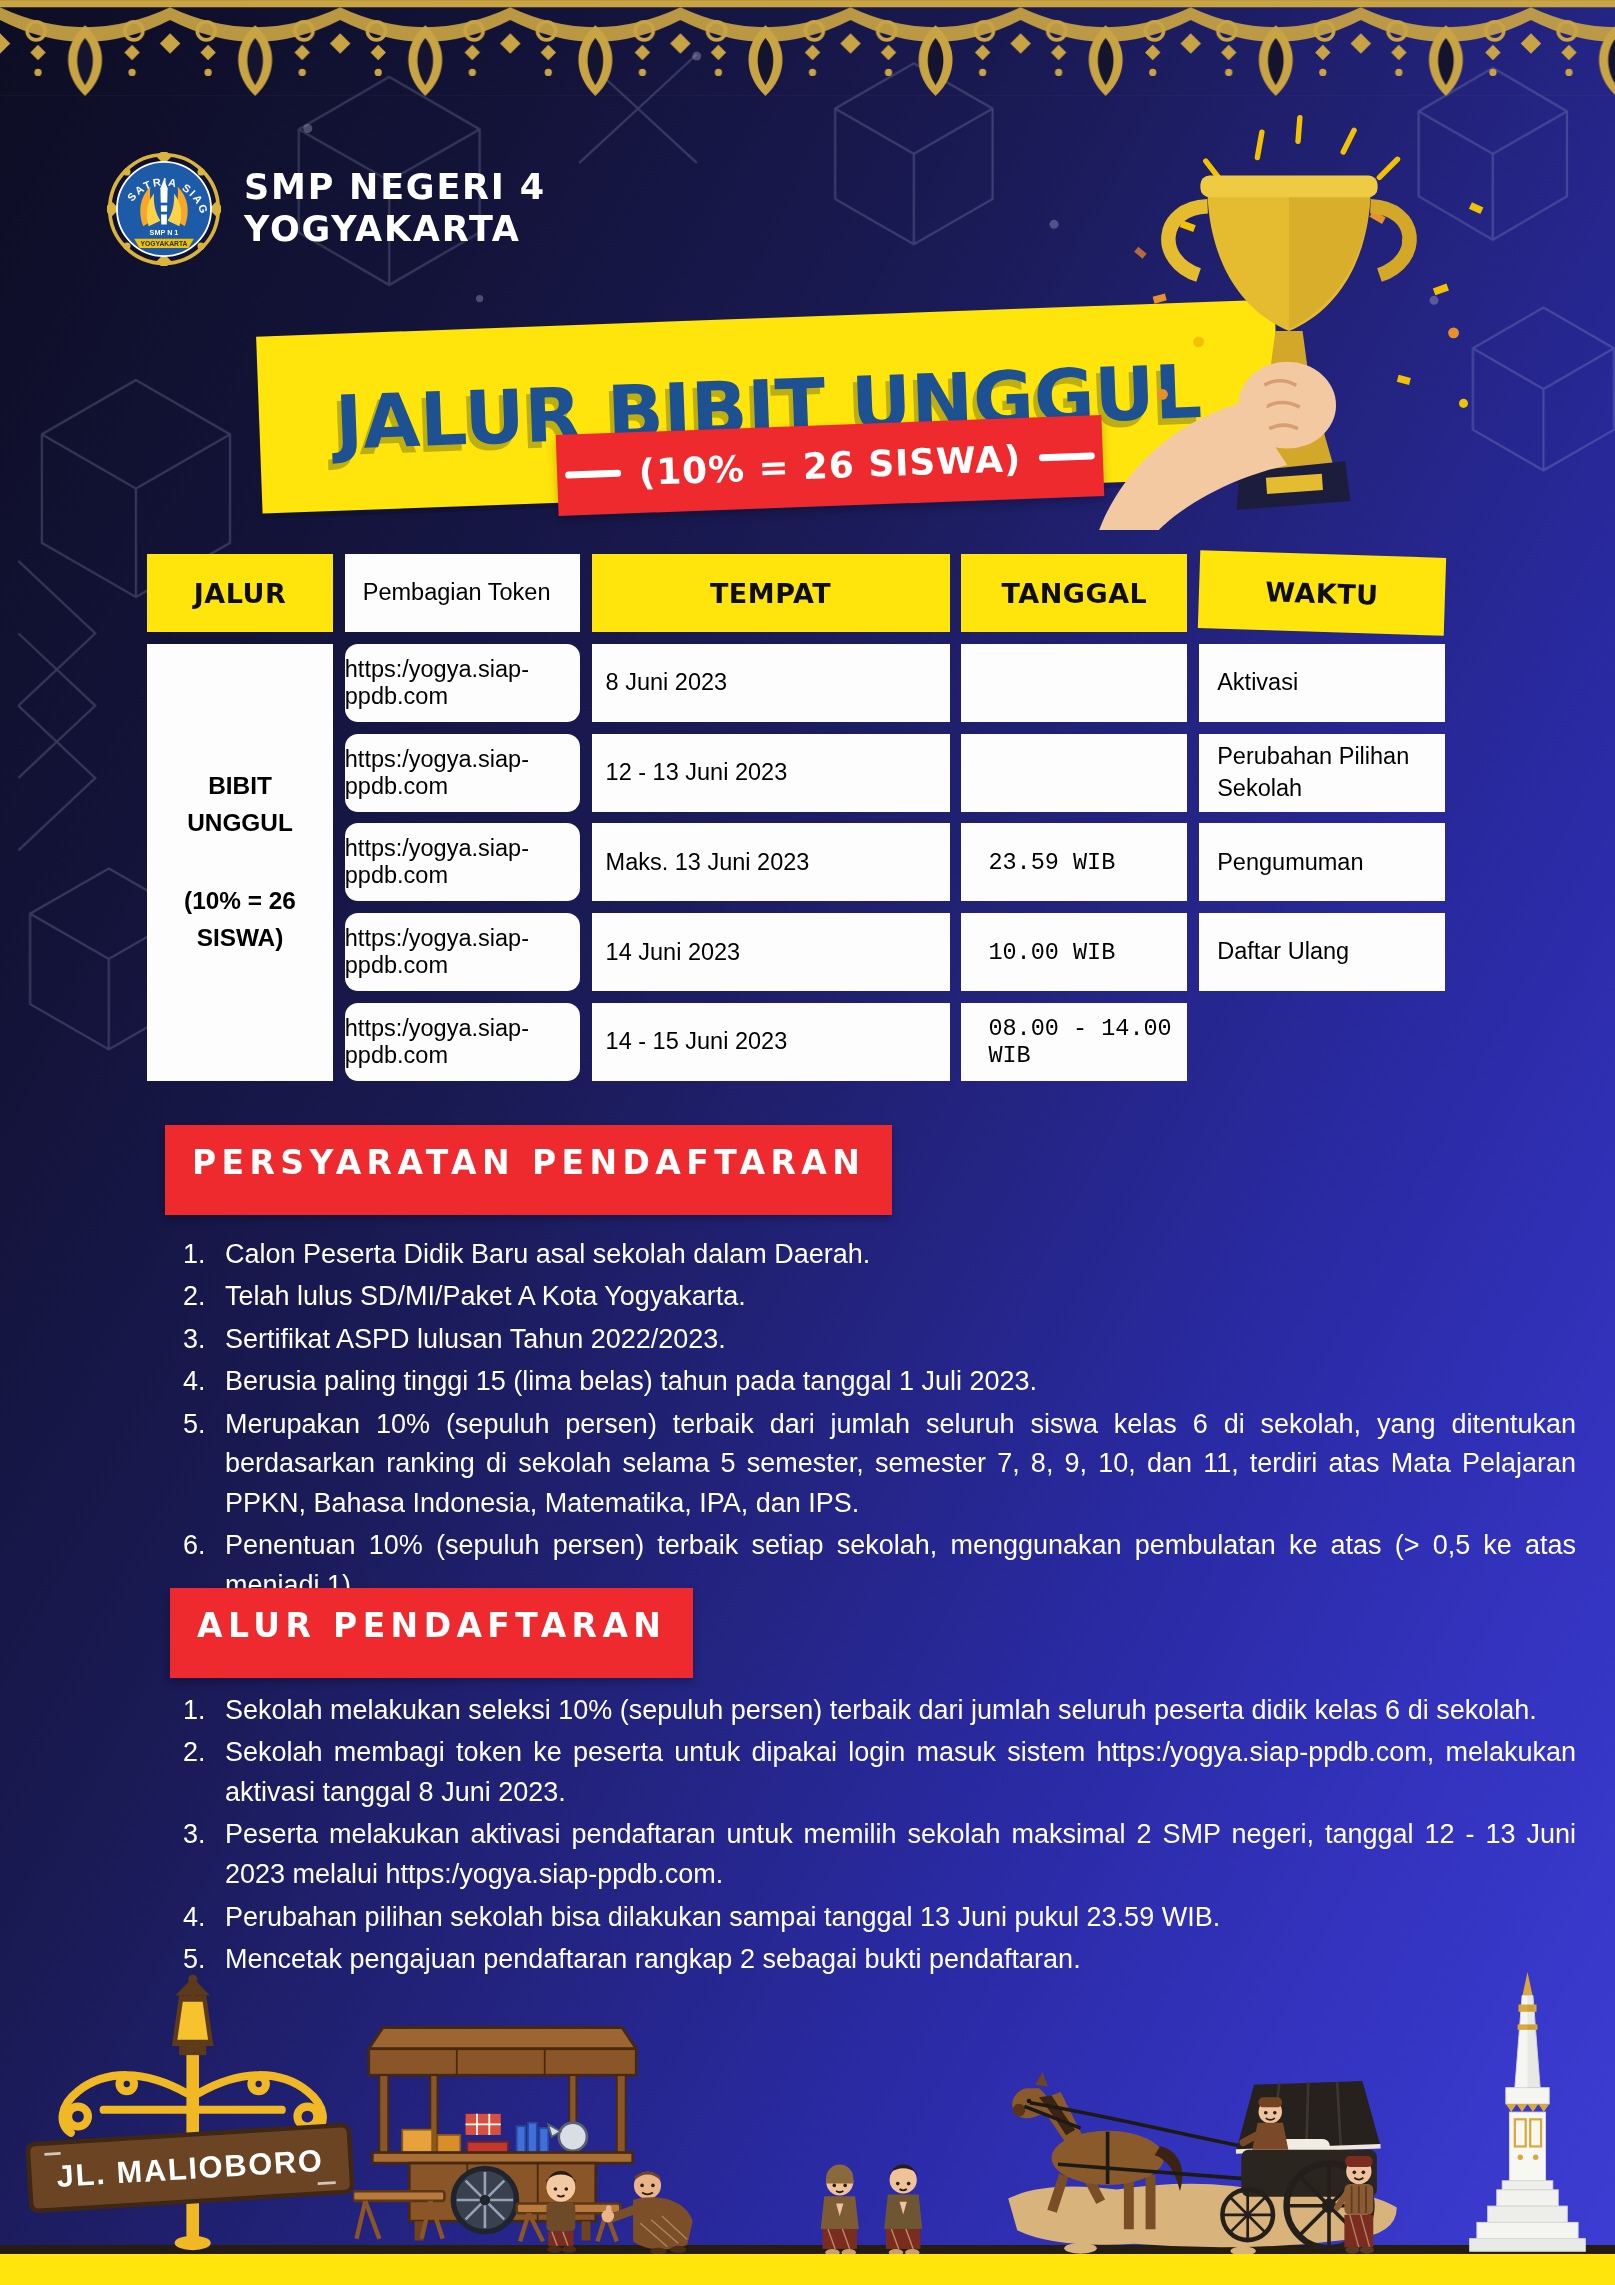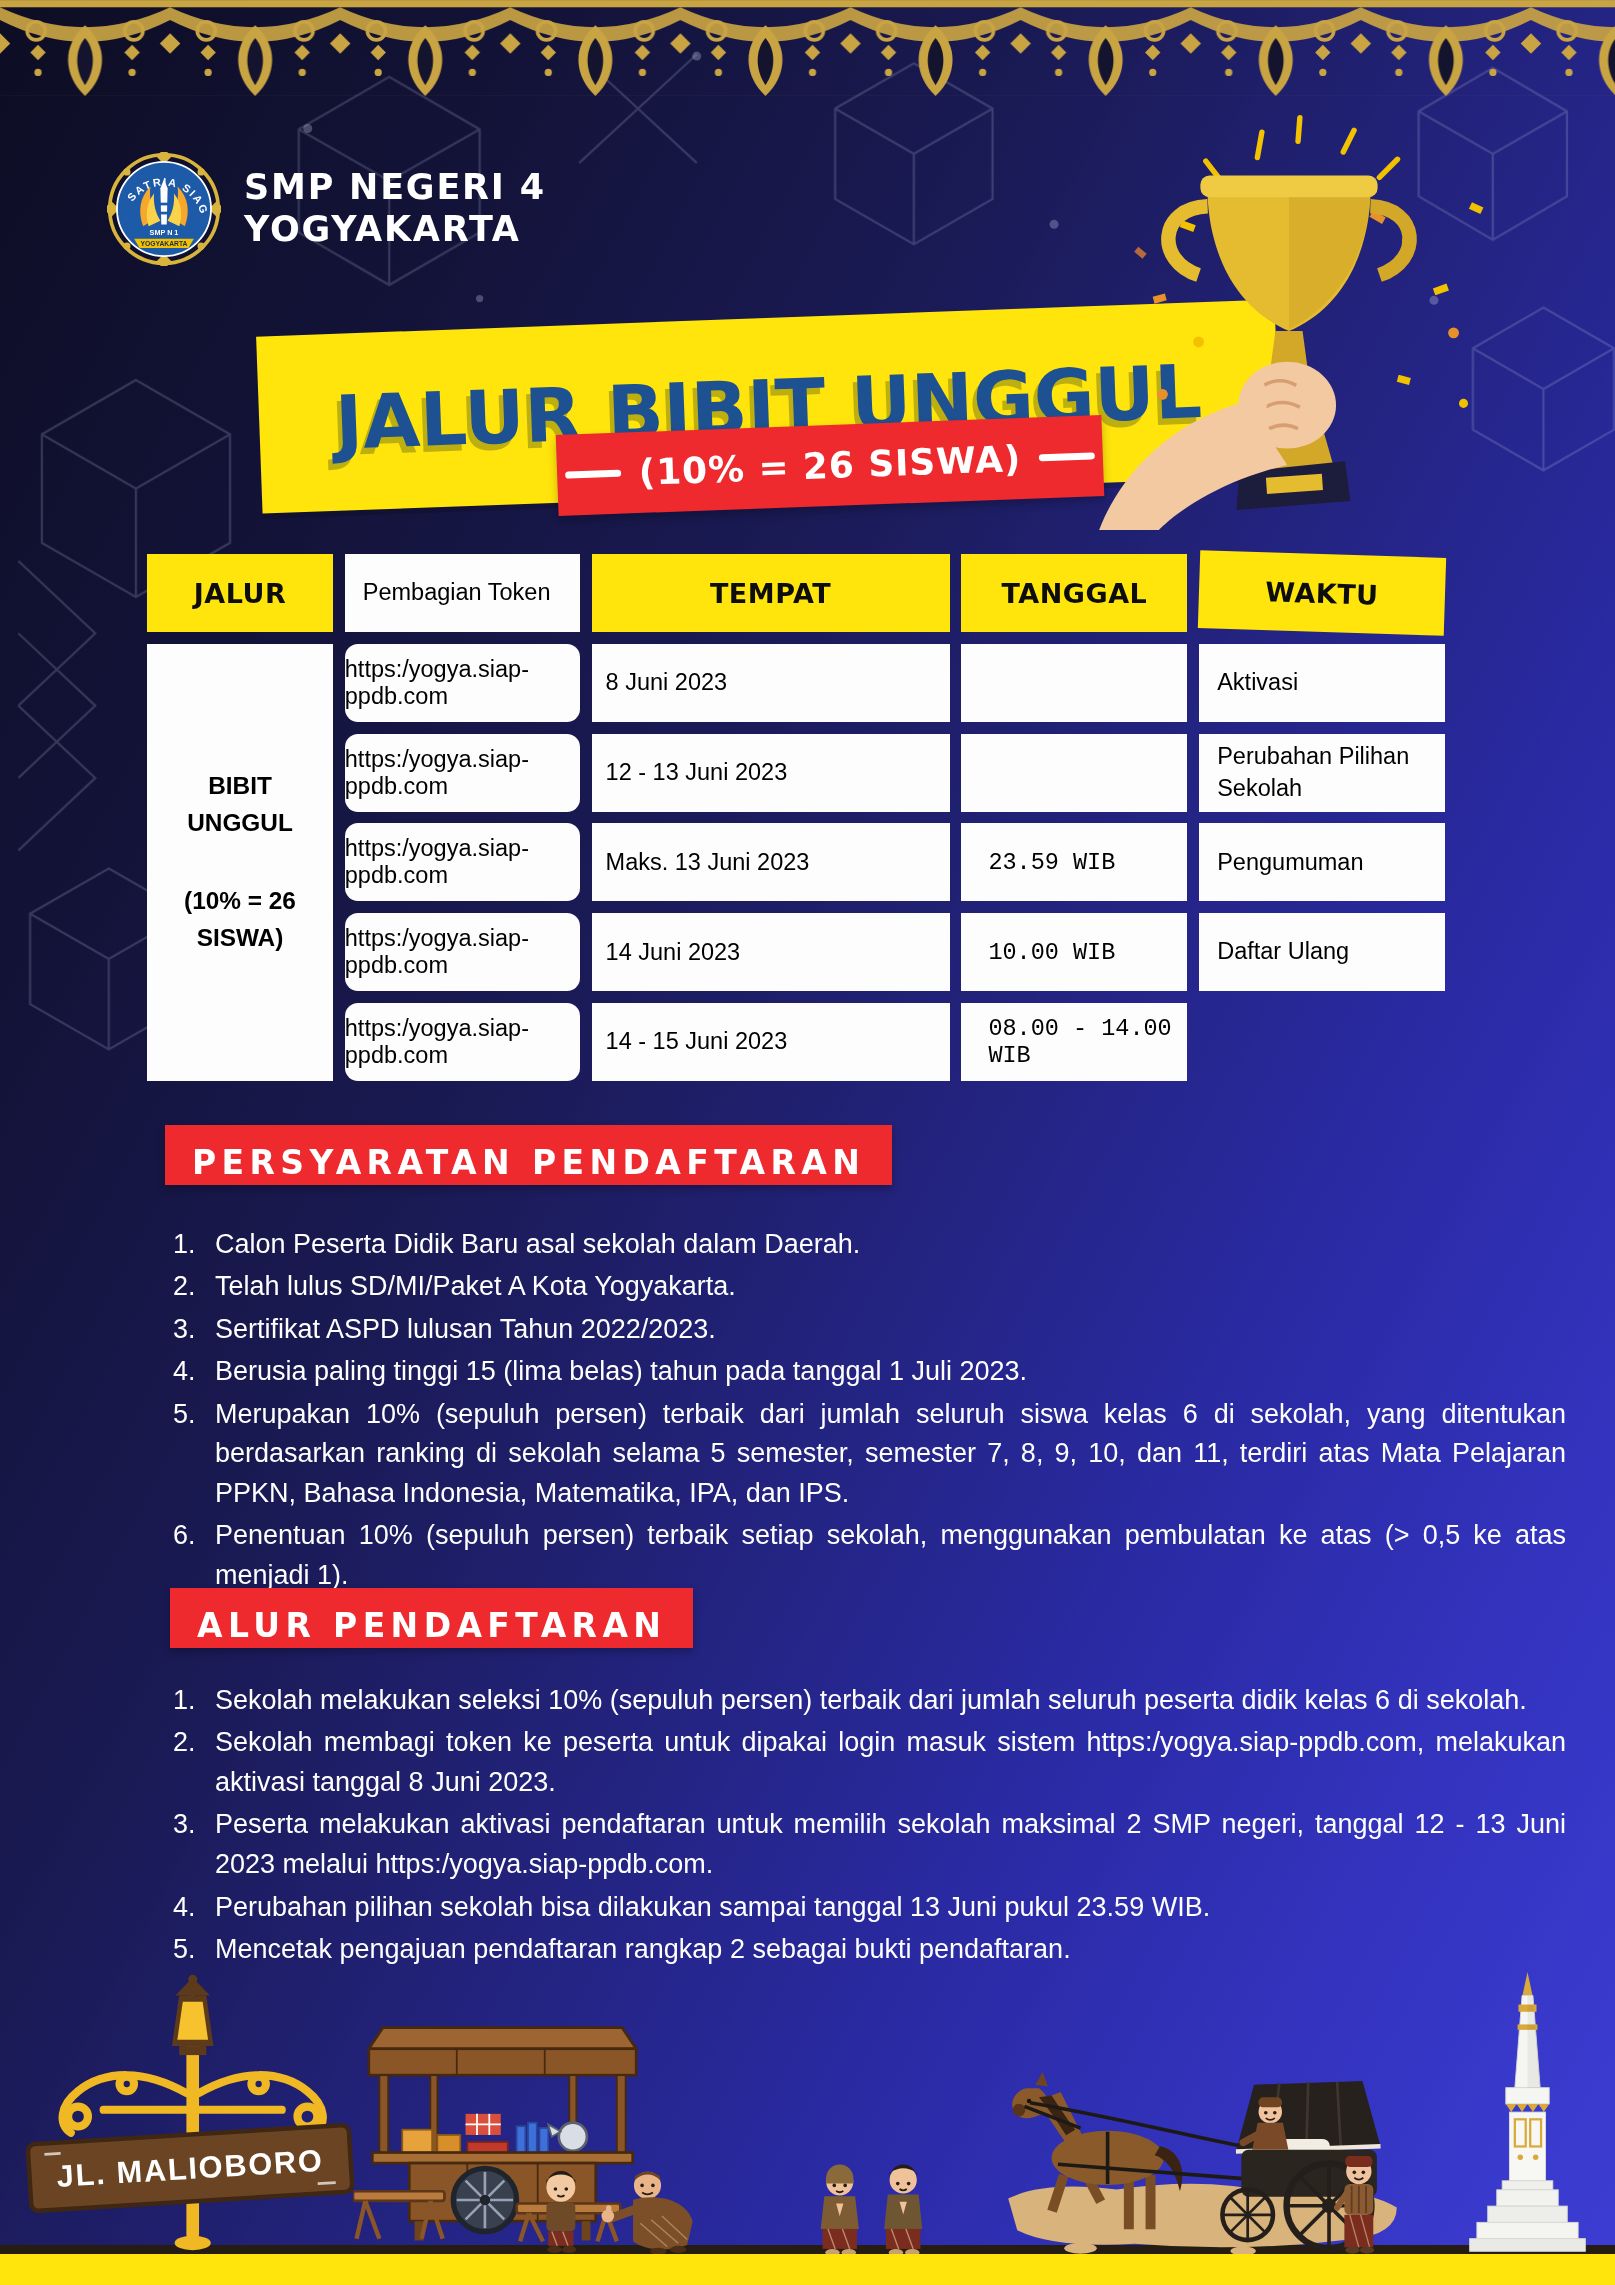--- a/index.html
+++ b/index.html
@@ -36,24 +36,24 @@
   .cell.jalur{grid-column:1;grid-row:2 / span 5;justify-content:center;text-align:center;}
   .jalur-inner{width:145px;font-weight:bold;font-size:24.4px;line-height:1.5;}
   .jalur-inner .l2{margin-top:42px;}
   .cell.kegiatan{padding-left:18px;padding-right:12.7px;line-height:1.35;}
   .cell.tempat{justify-content:center;border-radius:13px;}
   .cell.tanggal{padding-left:14px;}
   .cell.waktu{padding-left:27px;font-family:Liberation Mono, monospace;}
   
   .sec-heading{position:absolute;z-index:3;background:#ee2a2e;color:#fff;display:inline-block;
     font-family:"DejaVu Sans",sans-serif;font-weight:bold;font-size:33px;letter-spacing:5.4px;
-    padding:18px 27px 3px 27px;box-shadow:0 3.6px 7.2px rgba(0,0,0,.25);}
+    padding:18px 27px 33px 27px;box-shadow:0 3.6px 7.2px rgba(0,0,0,.25);}
   #persyaratan-heading{left:165px;top:1125px;}
   #alur-heading{left:170px;top:1588px;}
-  ol.req{position:absolute;z-index:3;left:167px;width:1393px;margin:6px;padding:0;list-style:none;counter-reset:n;
+  ol.req{position:absolute;z-index:3;left:167px;width:1393px;margin:16px;padding:0;list-style:none;counter-reset:n;
     color:#fff;font-size:27px;line-height:1.47;}
   #persyaratan-list{top:1219px;}
   #alur-list{top:1675px;}
   ol.req li{counter-increment:n;padding-left:42px;text-indent:-42px;text-align:justify;margin-bottom:2.7px;}
   ol.req li::before{content:counter(n) ".";display:inline-block;width:42px;text-indent:0;}
   
   .ground-strip{position:absolute;left:0;top:2245px;width:1616px;height:11px;background:#261d12;z-index:3;}
   .bottom-bar{position:absolute;left:0;top:2254px;width:1616px;height:31px;background:#ffe50b;z-index:5;}
   .illus{position:absolute;z-index:4;}
   #lamp-illus{left:18px;top:1972px;}

